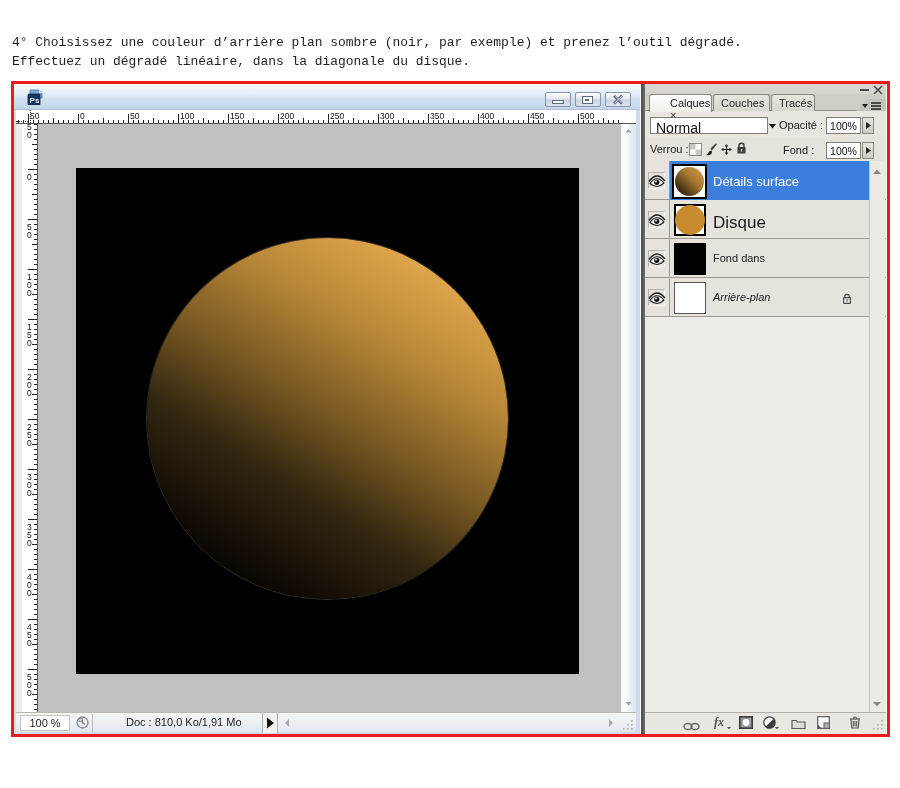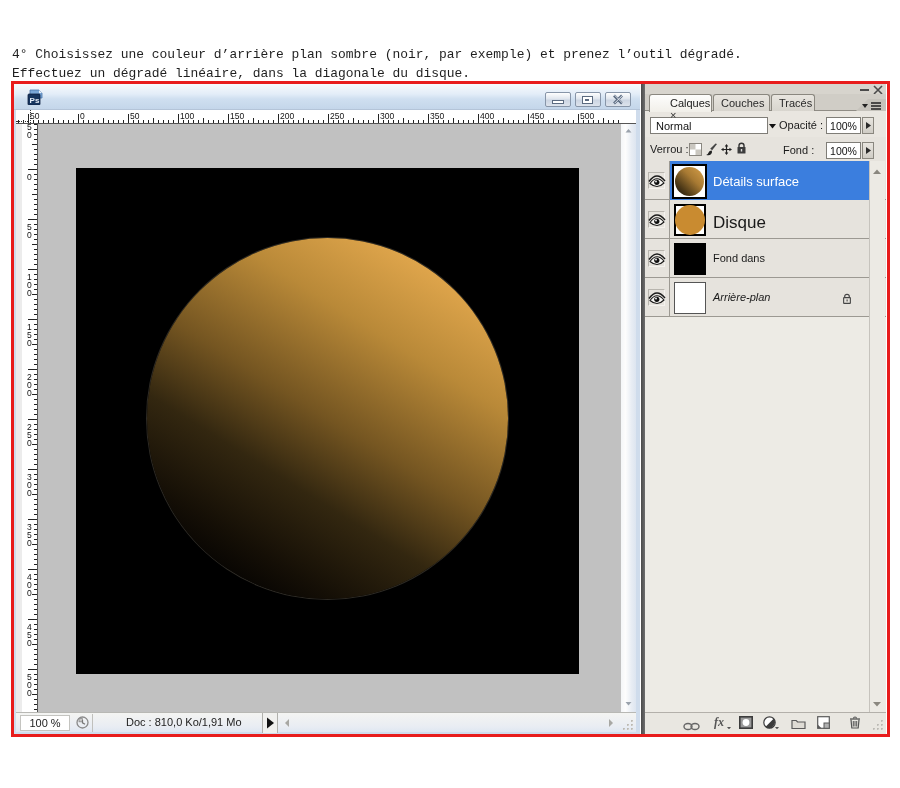--- a/index.html
+++ b/index.html
@@ -1,21 +1,21 @@
 <!DOCTYPE html>
 <html><head><meta charset="utf-8">
 <style>
 html,body{margin:0;padding:0;background:#fff;width:900px;height:788px;overflow:hidden}
 *{box-sizing:border-box}
 body{font-family:"Liberation Sans",sans-serif;position:relative}
 .mono{font-family:"Liberation Mono",monospace;font-size:12.95px;color:#1f1f1f;line-height:19px;white-space:pre}
 .abs{position:absolute}
 </style></head>
 <body>
-<div class="mono abs" style="left:12px;top:45px">4° Choisissez une couleur d’arrière plan sombre (noir, par exemple) et prenez l’outil dégradé.
+<div class="mono abs" style="left:12px;top:33px">4° Choisissez une couleur d’arrière plan sombre (noir, par exemple) et prenez l’outil dégradé.
 Effectuez un dégradé linéaire, dans la diagonale du disque.</div>
 <div class="abs" style="left:11px;top:81px;width:879px;height:656px;border:3px solid #e81c1c;background:#fff"></div>
 <div class="abs" style="left:14px;top:84px;width:626px;height:650px;background:#cfdcec">
 <div class="abs" style="left:0;top:0;width:626px;height:26px;background:linear-gradient(#f7fafd,#e3edf8 40%,#cfdff0 60%,#c4d6ea);border-bottom:1px solid #b4c4d8">
 <div class="abs" style="left:13px;top:5px"><svg width="17" height="16" viewBox="0 0 17 16">
 <path d="M3 1 H12 L15 4 V9 H3 Z" fill="#7aa7d8" stroke="#4a74a8" stroke-width="0.8"></path>
 <path d="M12 1 L15 4 H12 Z" fill="#e8f0fa"></path>
 <rect x="1" y="5" width="12" height="11" rx="1" fill="#16355f" stroke="#0c2040" stroke-width="0.8"></rect>
 <text x="2.6" y="13.6" font-size="8" font-weight="bold" fill="#e8eef8" font-family="Liberation Sans, sans-serif">Ps</text>
 </svg></div>
@@ -149,21 +149,21 @@
 <div class="abs" style="left:4px;top:10px;width:241px;height:17px;background:#d0cdc6;border-bottom:1px solid #8f8c85"></div>
 <div class="abs" style="left:8px;top:10px;width:63px;height:18px;background:linear-gradient(#fdfdfc,#f1efe9);border:1px solid #8a877f;border-bottom:none;border-radius:3px 3px 0 0;font-size:11px;color:#1a1a1a;padding:2px 0 0 20px;z-index:3">Calques <span style="color:#333">×</span></div>
 <div class="abs" style="left:72px;top:10px;width:57px;height:17px;background:linear-gradient(#e8e5df,#d8d5ce);border:1px solid #8a877f;border-bottom:none;border-radius:3px 3px 0 0;font-size:11px;color:#2a2a2a;padding:2px 0 0 7px">Couches</div>
 <div class="abs" style="left:130px;top:10px;width:44px;height:17px;background:linear-gradient(#e8e5df,#d8d5ce);border:1px solid #8a877f;border-bottom:none;border-radius:3px 3px 0 0;font-size:11px;color:#2a2a2a;padding:2px 0 0 7px">Tracés</div>
 <svg width="30" height="12" style="position:absolute;left:215px;top:15px">
       <path d="M0 12 L12 0 H30 V12 Z" fill="#c6c3bc"></path>
       <path d="M6 5 l6 0 l-3 4 Z" fill="#222"></path>
       <path d="M15 4 h10 M15 7 h10 M15 10 h10" stroke="#222" stroke-width="1.4"></path>
     </svg>
 <div class="abs" style="left:4px;top:27px;width:241px;height:26px;background:#e9e6e0"></div>
-<div class="abs" style="left:9px;top:33px;width:118px;height:17px;background:#fff;border:1px solid #7f7d77;font-size:11px;color:#111;padding:2px 0 0 5px">Normal</div>
+<div class="abs" style="left:9px;top:33px;width:118px;height:17px;background:#fff;border:1px solid #7f7d77;font-size:14px;color:#111;padding:2px 0 0 5px">Normal</div>
 <svg width="9" height="7" style="position:absolute;left:127px;top:39px">
       <path d="M1 1 L8 1 L4.5 5.5 Z" fill="#111"></path>
     </svg>
 <div class="abs" style="left:132px;top:35px;width:50px;font-size:11px;color:#1a1a1a;text-align:right">Opacité&nbsp;:</div>
 <div class="abs" style="left:185px;top:33px;width:35px;height:17px;background:#fff;border:1px solid #7f7d77;font-size:10.5px;color:#111;text-align:center;padding-top:2px">100%</div>
 <div class="abs" style="left:221px;top:33px;width:12px;height:17px;background:linear-gradient(#e8e5df,#cfccc5);border:1px solid #8a877f"><svg width="10" height="15">
         <path d="M3 4 L8 7.5 L3 11 Z" fill="#2a2a2a"></path>
       </svg></div>
 <div class="abs" style="left:9px;top:59px;font-size:11px;color:#1a1a1a">Verrou :</div>
 <div class="abs" style="left:48px;top:58px"><svg width="13" height="13" viewBox="0 0 13 13">

